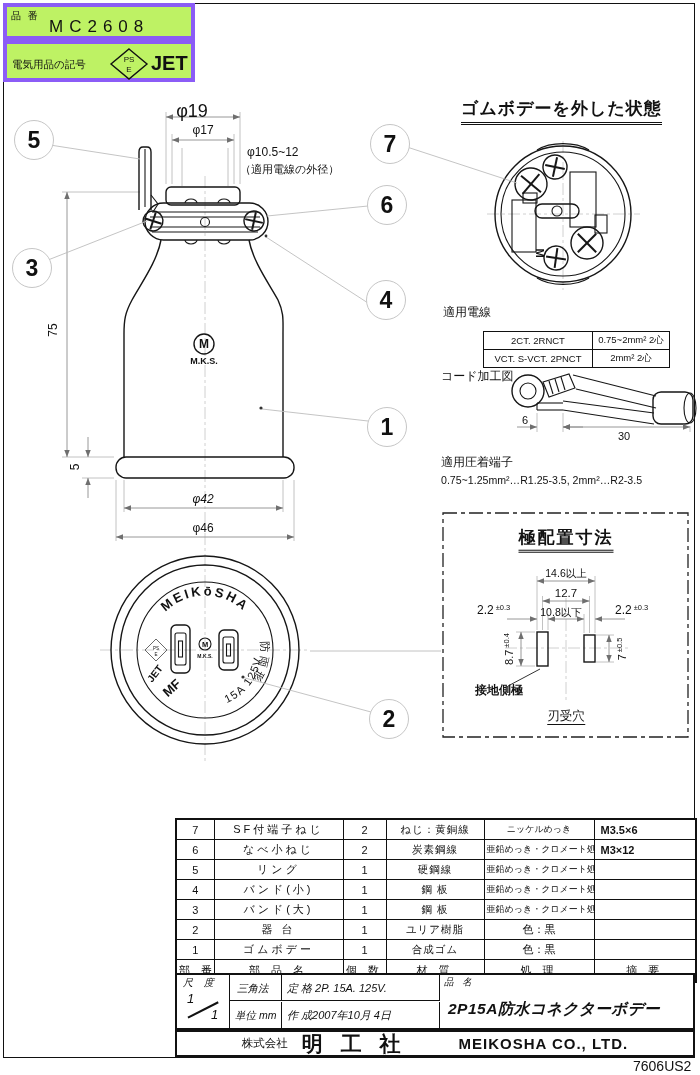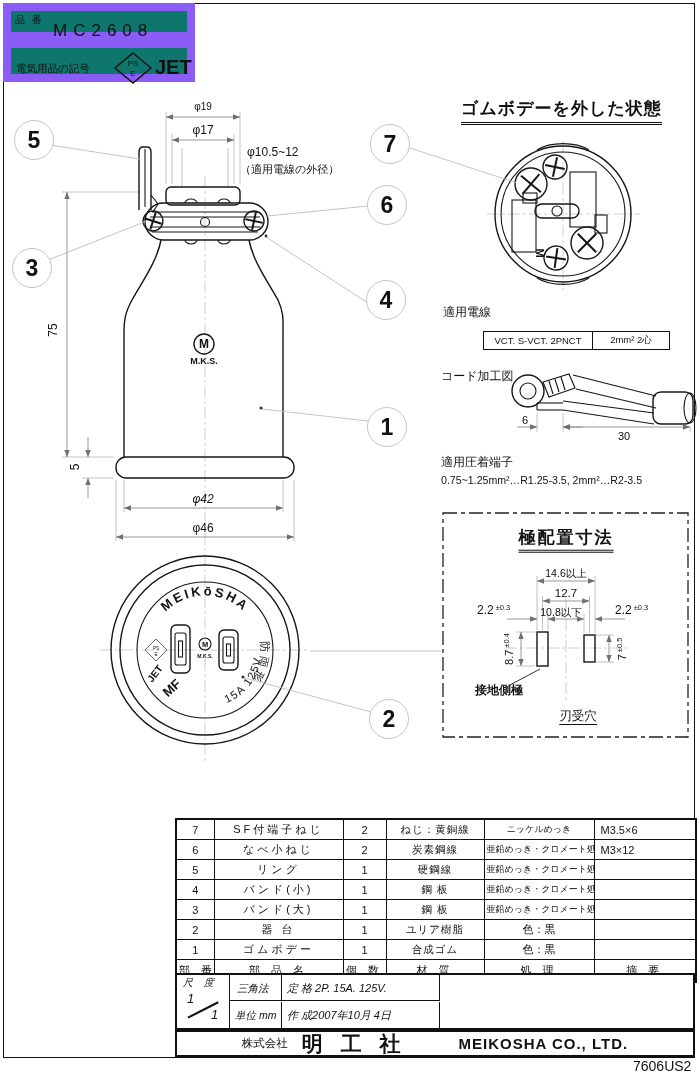--- a/index.html
+++ b/index.html
@@ -7,32 +7,32 @@
         font-family:"Liberation Sans","DejaVu Sans",sans-serif;color:#111;}
   .sheet-border{position:absolute;left:3px;top:3px;width:690px;height:1053px;border:1.6px solid #111;z-index:0;}
   svg.art{position:absolute;left:0;top:0;z-index:1;}
   .lbl{position:absolute;white-space:nowrap;z-index:2;line-height:1.15;}
   .c{transform:translateX(-50%);}
   .rot{transform:translate(-50%,-50%) rotate(-90deg);}
   .tol{font-size:7.5px;vertical-align:4px;margin-left:2px;}
   .balloon{position:absolute;width:38px;height:38px;border:1.3px solid #c6c6c6;border-radius:50%;background:#fff;
            display:flex;align-items:center;justify-content:center;font-size:23px;font-weight:bold;z-index:2;}
   
-  .hdr{position:absolute;border:8px solid #8b5cf6;background:#0f766e;z-index:2;box-sizing:border-box;}
+  .hdr{position:absolute;border:4px solid #8b5cf6;background:#bef264;z-index:2;box-sizing:border-box;}
   
   .wtable{position:absolute;left:483px;top:331px;width:186px;border-collapse:collapse;z-index:2;table-layout:fixed;}
   .wtable td{border:1.2px solid #111;height:17px;font-size:9.5px;text-align:center;padding:0 1px;overflow:hidden;white-space:nowrap;}
   
   .ptable{position:absolute;left:175px;top:818px;width:520px;z-index:3;border-collapse:collapse;table-layout:fixed;
           background:#fff;border:2px solid #111;font-size:11px;}
   .ptable td{border:1px solid #111;height:19px;padding:0 2px;text-align:center;overflow:hidden;white-space:nowrap;}
   .ptable td.nm{letter-spacing:3px;}
   .ptable td.mt{font-size:10.5px;letter-spacing:1px;}
   .ptable td.pr{font-size:9px;}
-  .ptable td.rm{text-align:left;padding-left:6px;}
+  .ptable td.rm{text-align:left;padding-left:6px;font-weight:bold;}
   .ptable tr.hrow td{height:21px;letter-spacing:4px;}
   
   .tblock{position:absolute;left:175px;top:973px;width:520px;height:57px;border:2px solid #111;box-sizing:border-box;background:#fff;z-index:3;}
   .tcell{position:absolute;box-sizing:border-box;font-style:italic;}
   .company{position:absolute;left:175px;top:1030px;width:520px;height:27px;border:2px solid #111;box-sizing:border-box;background:#fff;z-index:3;
            display:flex;align-items:center;justify-content:center;gap:14px;}
   .slash{position:absolute;width:34px;height:1.6px;background:#111;transform:rotate(-27deg);}
   
   .dk{stroke:#161616;stroke-width:1.4;fill:none;}
   .dk2{stroke:#161616;stroke-width:1.1;fill:none;}
@@ -275,41 +275,45 @@
   <div class="balloon" style="left:366px;top:280px;">
       <span>4</span>
     </div>
   <div class="balloon" style="left:367px;top:407px;">
       <span>1</span>
     </div>
   <div class="balloon" style="left:369px;top:699px;">
       <span>2</span>
     </div>
 
-  <span class="lbl c" style="left:203px;top:101px;font-size:10px;">φ19</span>
+  <span class="lbl c" style="left:192px;top:101px;font-size:18px;">φ19</span>
   <span class="lbl c" style="left:203px;top:124px;font-size:12px;">φ17</span>
   <span class="lbl" style="left:247px;top:146px;font-size:12px;">φ10.5~12</span>
   <span class="lbl" style="left:240px;top:163px;font-size:11px;">（適用電線の外径）</span>
   <span class="lbl rot" style="left:54px;top:330px;font-size:12px;">75</span>
   <span class="lbl rot" style="left:76px;top:467px;font-size:12px;">5</span>
   <span class="lbl c" style="left:203px;top:493px;font-size:12px;font-style:italic;">φ42</span>
   <span class="lbl c" style="left:203px;top:522px;font-size:12px;">φ46</span>
 
   <span class="lbl" style="left:146px;top:668px;font-size:10px;font-weight:bold;transform:rotate(-52deg);">JET</span>
   <span class="lbl" style="left:163px;top:681px;font-size:13px;font-weight:bold;transform:rotate(-42deg);">MF</span>
 
   <span class="lbl" style="left:461px;top:99px;font-size:17px;font-weight:bold;letter-spacing:1px;border-bottom:3px double #111;padding-bottom:3px;">ゴムボデーを外した状態</span>
 
   <span class="lbl" style="left:443px;top:306px;font-size:12px;">適用電線</span>
   <table class="wtable">
     <colgroup>
         <col style="width:109px">
         <col style="width:77px">
       </colgroup>
     <tbody>
+        <tr>
+      <td>2CT. 2RNCT</td>
+      <td>0.75~2mm² 2心</td>
+    </tr>
     <tr>
       <td>VCT. S-VCT. 2PNCT</td>
       <td>2mm²  2心</td>
     </tr>
   </tbody>
     </table>
 
   <span class="lbl" style="left:441px;top:370px;font-size:12px;">コード加工図</span>
   <span class="lbl" style="left:522px;top:414px;font-size:11px;">6</span>
   <span class="lbl" style="left:618px;top:430px;font-size:11px;">30</span>
@@ -319,21 +323,21 @@
 
   <span class="lbl" style="left:566px;top:540px;font-size:17px;font-weight:bold;letter-spacing:2px;border-bottom:3px double #111;padding-bottom:2px;transform:translate(-50%,-50%);">極配置寸法</span>
   <span class="lbl c" style="left:566px;top:567px;font-size:10.5px;">14.6以上</span>
   <span class="lbl c" style="left:566px;top:587px;font-size:11.5px;">12.7</span>
   <span class="lbl c" style="left:561px;top:606px;font-size:10.5px;">10.8以下</span>
   <span class="lbl" style="left:477px;top:604px;font-size:12px;"><span>2.2</span><span class="tol">±0.3</span></span>
   <span class="lbl" style="left:615px;top:604px;font-size:12px;"><span>2.2</span><span class="tol">±0.3</span></span>
   <span class="lbl" style="left:509px;top:649px;font-size:11px;transform:translate(-50%,-50%) rotate(-90deg);"><span>8.7</span><span class="tol">±0.4</span></span>
   <span class="lbl" style="left:622px;top:649px;font-size:11px;transform:translate(-50%,-50%) rotate(-90deg);"><span>7</span><span class="tol">±0.5</span></span>
   <span class="lbl" style="left:475px;top:684px;font-size:12px;font-weight:bold;">接地側極</span>
-  <span class="lbl" style="left:578px;top:709px;font-size:12.5px;border-bottom:1.5px solid #111;padding-bottom:1px;transform:translateX(-50%);">刃受穴</span>
+  <span class="lbl" style="left:566px;top:709px;font-size:12.5px;border-bottom:1.5px solid #111;padding-bottom:1px;transform:translateX(-50%);">刃受穴</span>
 
   <table class="ptable">
     <colgroup>
         <col style="width:38px">
         <col style="width:129px">
         <col style="width:43px">
         <col style="width:98px">
         <col style="width:110px">
         <col style="width:102px">
       </colgroup>
@@ -417,20 +421,24 @@
     </div>
     <div class="tcell" style="left:53px;top:27px;width:52px;height:26px;border-right:1px solid #111;">
       <span class="lbl" style="left:5px;top:7px;font-size:10.5px;">単位 mm</span>
     </div>
     <div class="tcell" style="left:105px;top:0;width:158px;height:26px;border-right:1px solid #111;border-bottom:1px solid #111;">
       <span class="lbl" style="left:5px;top:7px;font-size:11px;">定 格 2P.  15A.  125V.</span>
     </div>
     <div class="tcell" style="left:105px;top:27px;width:158px;height:26px;border-right:1px solid #111;">
       <span class="lbl" style="left:5px;top:7px;font-size:11px;">作 成2007年10月  4日</span>
     </div>
+    <div class="tcell" style="left:263px;top:0;width:253px;height:53px;">
+      <span class="lbl" style="left:4px;top:2px;font-size:9.5px;letter-spacing:3px;">品 名</span>
+      <span class="lbl" style="left:8px;top:25px;font-size:15.5px;font-weight:600;letter-spacing:0.5px;">2P15A防水コネクターボデー</span>
+    </div>
   </div>
 
   <div class="company">
     <span style="font-size:11.5px;">株式会社</span>
     <span style="font-size:21px;font-weight:bold;letter-spacing:6px;">明  工  社</span>
     <span style="font-size:15px;font-weight:bold;letter-spacing:1px;padding-left:38px;">MEIKOSHA CO., LTD.</span>
   </div>
 
   <span class="lbl" style="left:633px;top:1058px;font-size:14px;">7606US2</span>
 

